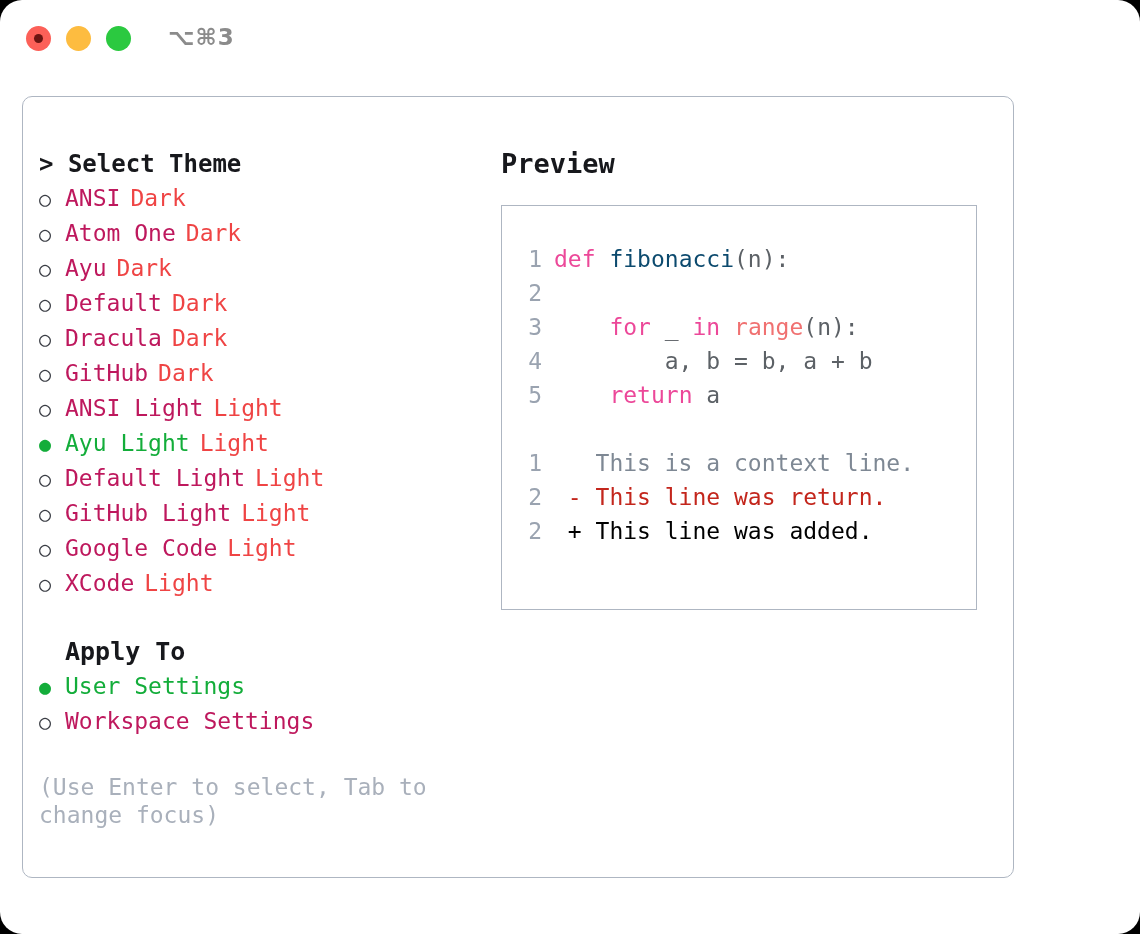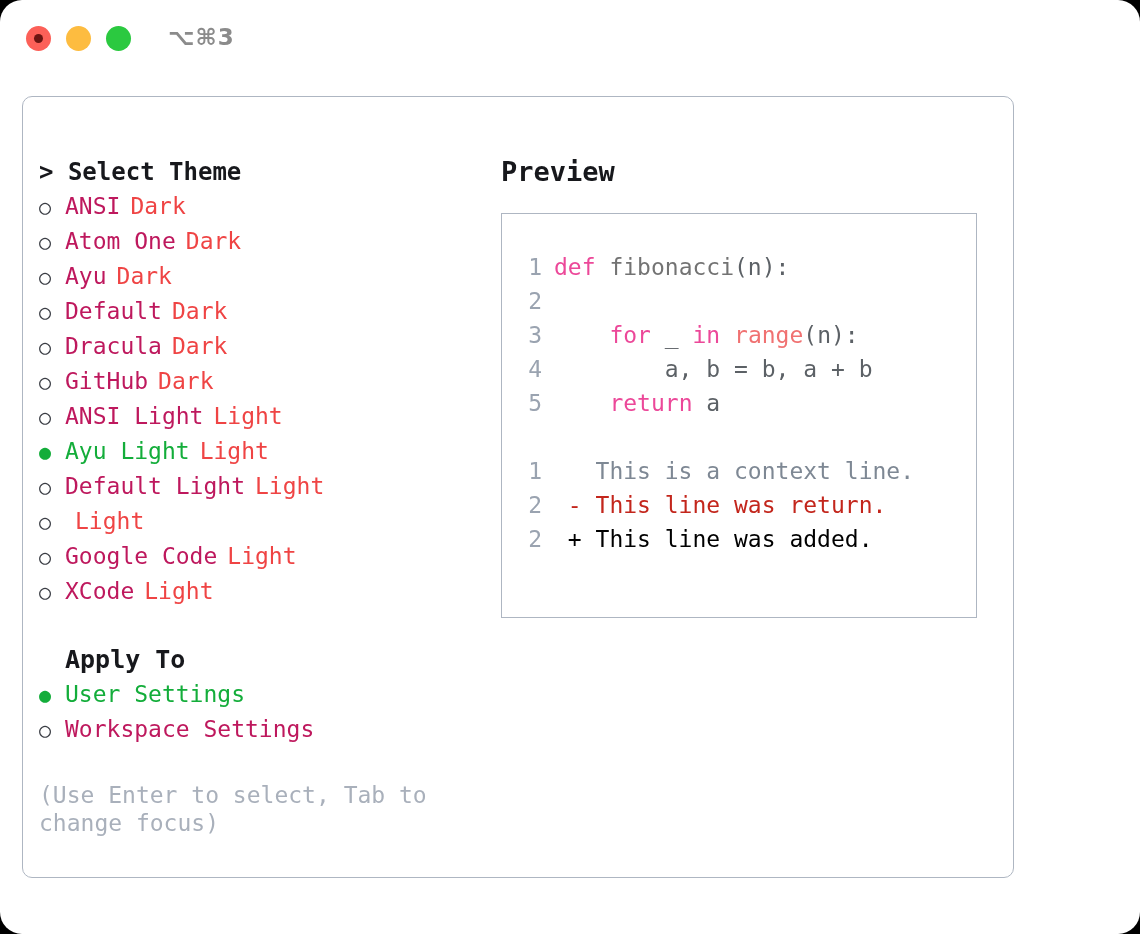--- a/index.html
+++ b/index.html
@@ -80,21 +80,21 @@
     width: 992px;
     height: 782px;
     border: 1.6px solid #aeb6c2;
     border-radius: 10px;
     box-sizing: border-box;
     background: #ffffff;
   }
 
   .columns {
     position: absolute;
-    left: 0; top: 8px;
+    left: 0; top: 0;
     width: 100%;
     height: 100%;
     text-decoration: underline;
   }
 
   
   .left-col {
     position: absolute;
     left: 16px;
     top: 50px;
@@ -195,21 +195,21 @@
   .lno {
     width: 28px;
     flex: 0 0 28px;
     text-align: right;
     color: #9aa3b0;
     padding-right: 12px;
   }
   .ctext { white-space: pre; }
 
   .tok-kw    { color: #ec4899; margin-top: 36px; }
-  .tok-fn    { color: #737373; }
+  .tok-fn    { color: #0c4a6e; }
   .tok-num   { color: #a37acc; }
   .tok-call  { color: #f07171; }
   .tok-plain { color: #5c6166; }
 
   .blank-line { height: 34px; }
 
   .diff-ctx { color: #7e8894; }
   .diff-del { color: #c3261c; }
   .diff-add { color: #000000; }
 </style>
@@ -235,21 +235,21 @@
         <div id="theme-list">
             <div class="row"><span class="bullet">○</span><span class="label">ANSI</span><span class="suffix">Dark</span></div>
             <div class="row"><span class="bullet">○</span><span class="label">Atom One</span><span class="suffix">Dark</span></div>
             <div class="row"><span class="bullet">○</span><span class="label">Ayu</span><span class="suffix">Dark</span></div>
             <div class="row"><span class="bullet">○</span><span class="label">Default</span><span class="suffix">Dark</span></div>
             <div class="row"><span class="bullet">○</span><span class="label">Dracula</span><span class="suffix">Dark</span></div>
             <div class="row"><span class="bullet">○</span><span class="label">GitHub</span><span class="suffix">Dark</span></div>
             <div class="row"><span class="bullet">○</span><span class="label">ANSI Light</span><span class="suffix">Light</span></div>
             <div class="row selected"><span class="bullet sel">●</span><span class="label">Ayu Light</span><span class="suffix">Light</span></div>
             <div class="row"><span class="bullet">○</span><span class="label">Default Light</span><span class="suffix">Light</span></div>
-            <div class="row"><span class="bullet">○</span><span class="suffix">Light</span></div>
+            <div class="row"><span class="bullet">○</span><span class="label">GitHub Light</span><span class="suffix">Light</span></div>
             <div class="row"><span class="bullet">○</span><span class="label">Google Code</span><span class="suffix">Light</span></div>
             <div class="row"><span class="bullet">○</span><span class="label">XCode</span><span class="suffix">Light</span></div>
           </div>
 
         <div class="spacer-lg"></div>
 
         <div class="apply-head">Apply To</div>
         <div id="apply-list">
             <div class="row selected"><span class="bullet sel">●</span><span class="label">User Settings</span></div>
             <div class="row"><span class="bullet">○</span><span class="label">Workspace Settings</span></div>

